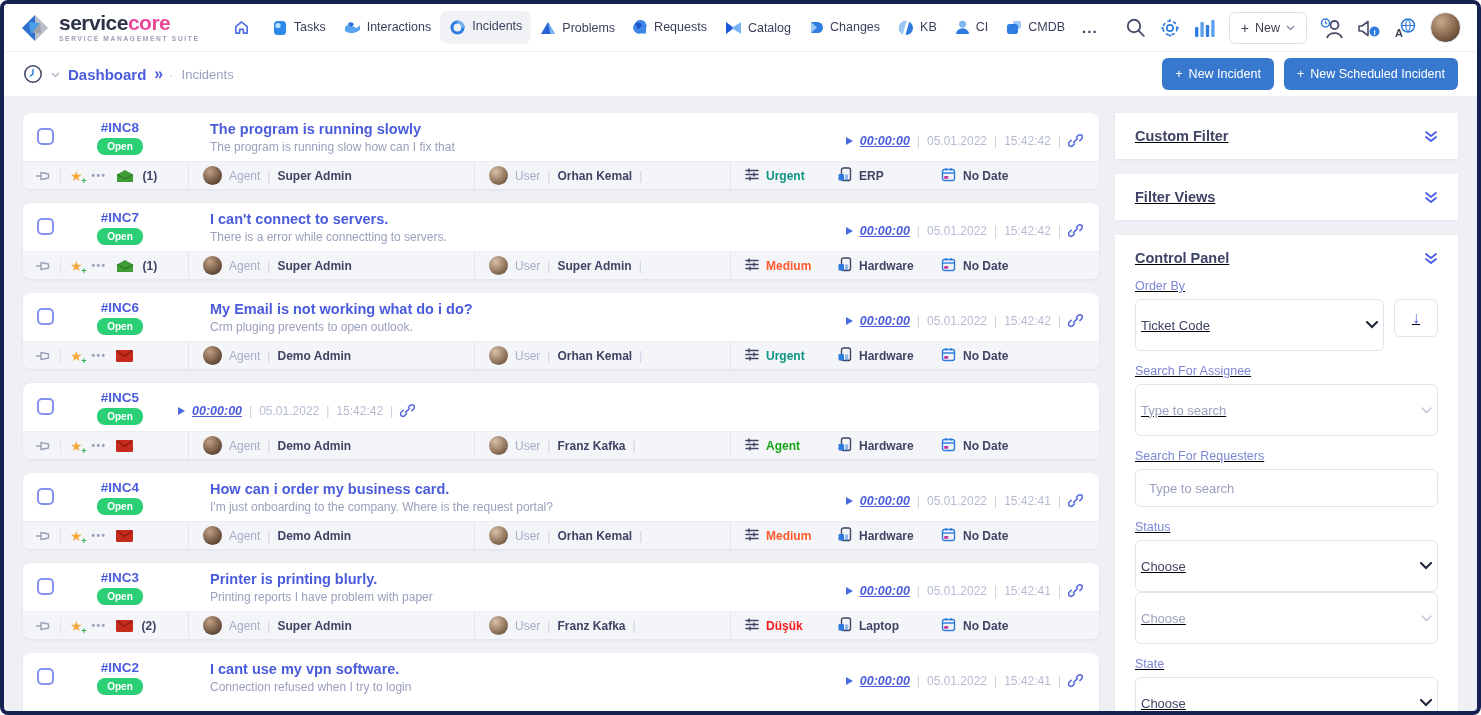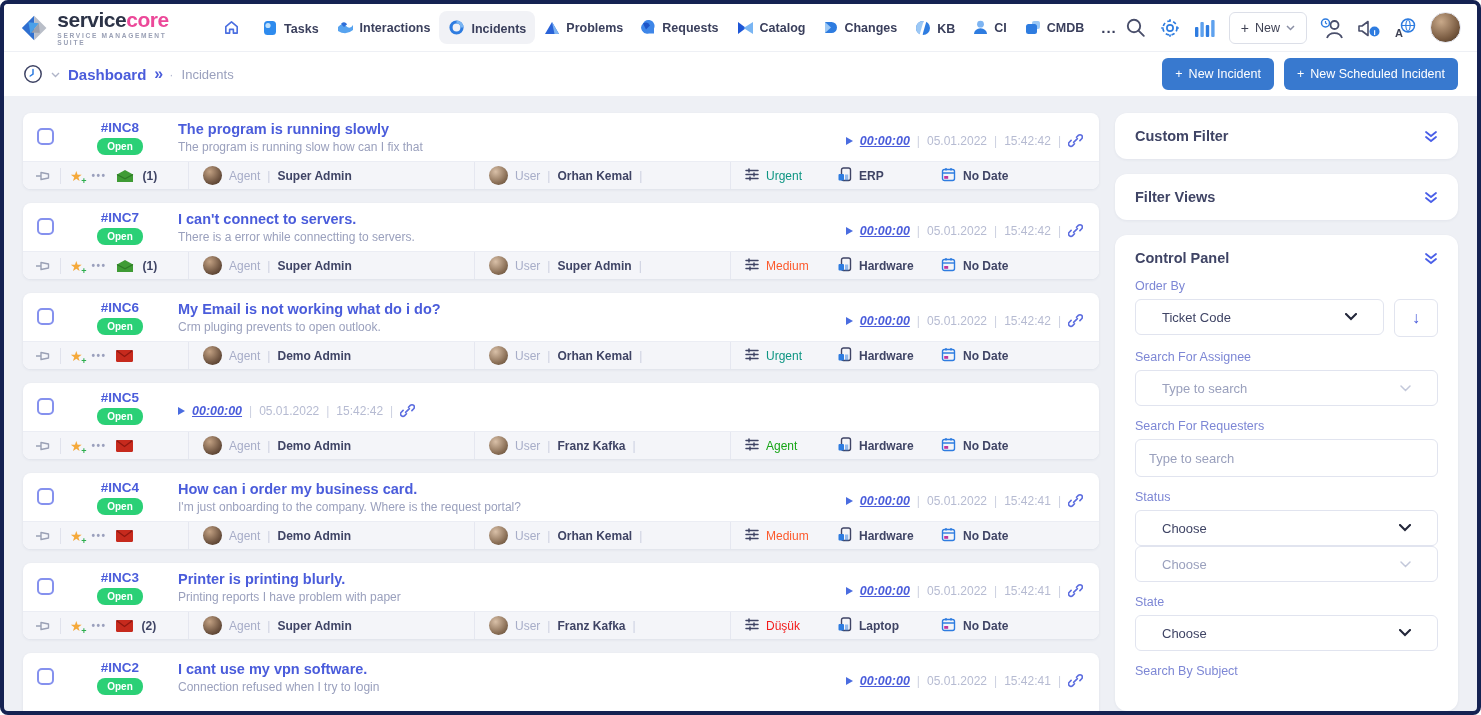--- a/index.html
+++ b/index.html
@@ -10,22 +10,22 @@
 
   
   .topbar { height:47px; background:#fff; display:flex; align-items:center;
     padding:0 16px; flex-shrink:0; }
   .brand { display:flex; align-items:center; gap:9px; margin-right:26px; cursor:pointer; }
   .brand-text { display:flex; flex-direction:column; line-height:1; }
   .brand-name { font-size:21px; font-weight:800; color:#2c3347; letter-spacing:-.5px; }
   .brand-name .core { color:#ec4899; }
   .brand-tagline { font-size:6.6px; color:#9aa0b5; letter-spacing:1.7px; font-weight:700; margin-top:3px; }
   .nav { display:flex; align-items:center; }
-  .nav-item { display:flex; align-items:flex-end; gap:6px; padding:8px 9px; border-radius:8px;
-    font-size:12.5px; font-weight:700; color:#3a3f5c; cursor:pointer; white-space:nowrap; }
+  .nav-item { display:flex; align-items:flex-start; gap:6px; padding:8px 9px; border-radius:8px;
+    font-size:12.5px; font-weight:400; color:#3a3f5c; cursor:pointer; white-space:nowrap; }
   .nav-item.active { background:#f1f2f6; }
   .nav-item.icon-only { padding:8px 7px; }
   .nav-ic { display:inline-flex; align-items:center; }
   .nav-more { font-size:15px; font-weight:800; color:#3a3f5c; padding:0 8px; letter-spacing:1px; cursor:pointer; }
   .topbar-right { margin-left:auto; display:flex; align-items:center; gap:13px; }
   .tb-icon { display:inline-flex; cursor:pointer; }
   .new-btn { display:flex; align-items:center; gap:6px; border:1px solid #dcdfe8; border-radius:6px;
     padding:7px 11px; font-size:12.5px; color:#3f4254; cursor:pointer; background:#fff; }
   .new-btn .plus { font-size:14px; color:#3f4254; }
   .avatar { width:31px; height:31px; border-radius:50%; cursor:pointer;
@@ -50,21 +50,21 @@
   .cards { width:1076px; flex-shrink:0; }
 
   .card { background:#fff; border-radius:8px; box-shadow:0 1px 3px rgba(40,50,90,.08);
     margin-bottom:14px; overflow:hidden; }
   .card-top { display:flex; align-items:flex-start; height:48px; padding:7px 16px 0 14px; }
   .chk { width:17px; height:17px; border:2px solid #8591ee; border-radius:5px; margin-top:8px; cursor:pointer; background:#fff; }
   .id-block { width:116px; display:flex; flex-direction:column; align-items:center; gap:3px; margin-left:8px; }
   .inc-id { color:#4a5cdb; font-weight:700; font-size:13.5px; cursor:pointer; }
   .badge-open { background:#2bd076; color:#fff; font-size:10px; font-weight:700;
     padding:3px 10px; border-radius:8px; }
-  .title-block { flex:1; min-width:0; }
+  .title-block { margin-left:32px; flex:1; min-width:0; }
   .inc-title { color:#4a5cdb; font-size:14.5px; font-weight:700; cursor:pointer; margin-top:1px; }
   .inc-sub { color:#9aa0bd; font-size:12px; margin-top:3px; }
   .timer-block { display:flex; align-items:center; gap:7px; font-size:12px; margin-top:13px; white-space:nowrap; }
   .play { width:0; height:0; border-left:7px solid #4a6ce0; border-top:4.5px solid transparent;
     border-bottom:4.5px solid transparent; cursor:pointer; }
   .timer { color:#4a5cdb; font-weight:700; font-style:italic; font-size:12.5px;text-decoration:underline; }
   .pipe { color:#ccd0e0; }
   .dt { color:#b6bbd2; }
   .link-ic { display:inline-flex; cursor:pointer; }
 
@@ -87,32 +87,32 @@
   .sec-agent { width:285px; }
   .sec-user { width:255px; }
   .sec-priority { width:92px; }
   .sec-category { width:104px; }
   .sec-date { flex:1; }
   .mini-avatar { width:19px; height:19px; border-radius:50%; flex-shrink:0;
     background: radial-gradient(circle at 35% 30%, #c2a183, #6d5340 62%, #3e2c1e); }
   .mini-avatar.av-user { background: radial-gradient(circle at 35% 30%, #d9c0a8, #8a6f56 62%, #57432f); }
   .lbl { color:#a7adc8; }
   .name { color:#3f4465; font-weight:700; }
-  .pr-name { font-weight:400; }
+  .pr-name { font-weight:700; }
 
   
   .sidebar { flex:1; display:flex; flex-direction:column; gap:15px; min-width:0; }
-  .panel { background:#fff; border-radius:12px; padding:15px 20px; box-shadow:0 1px 3px rgba(40,50,90,.06); }
+  .panel { background:#fff; border-radius:0; padding:15px 20px; box-shadow:0 1px 3px rgba(40,50,90,.06);text-decoration:underline; }
   .panel-head { display:flex; justify-content:space-between; align-items:center; cursor:pointer; }
   .panel-title { font-size:14.5px; font-weight:700; color:#3f4465; }
   .dbl-chev { display:inline-flex; }
   .panel-cp { flex:1; overflow:hidden; }
   .field-label { font-size:12.5px; color:#7d87d5; margin:13px 0 6px; }
-  .control { height:36px; border:1px solid #e1e4ef; border-radius:6px; display:flex; align-items:center;
-    justify-content:space-between; padding:0 26px; font-size:13px; background:#fff; cursor:pointer; }
+  .control { height:52px; border:1px solid #e1e4ef; border-radius:6px; display:flex; align-items:center;
+    justify-content:space-between; padding:0 5px; font-size:13px; background:#fff; cursor:pointer; }
   .control .val { color:#3f4465; }
   .control .ph { color:#9aa0bd; }
   .orderby-row { display:flex; gap:10px; }
   .orderby-row .control { flex:1; }
   .arrow-btn { width:44px; height:38px; border:1px solid #e1e4ef; border-radius:6px; background:#fff;
     display:flex; align-items:center; justify-content:center; color:#4a5cdb; font-size:16px; cursor:pointer; }
   .text-input { width:100%; height:38px; border:1px solid #e1e4ef; border-radius:6px; padding:0 13px;
     font-size:13px; color:#3f4465; font-family:"Liberation Sans",sans-serif; outline:none; }
   .text-input::placeholder { color:#9aa0bd; }
 </style>

